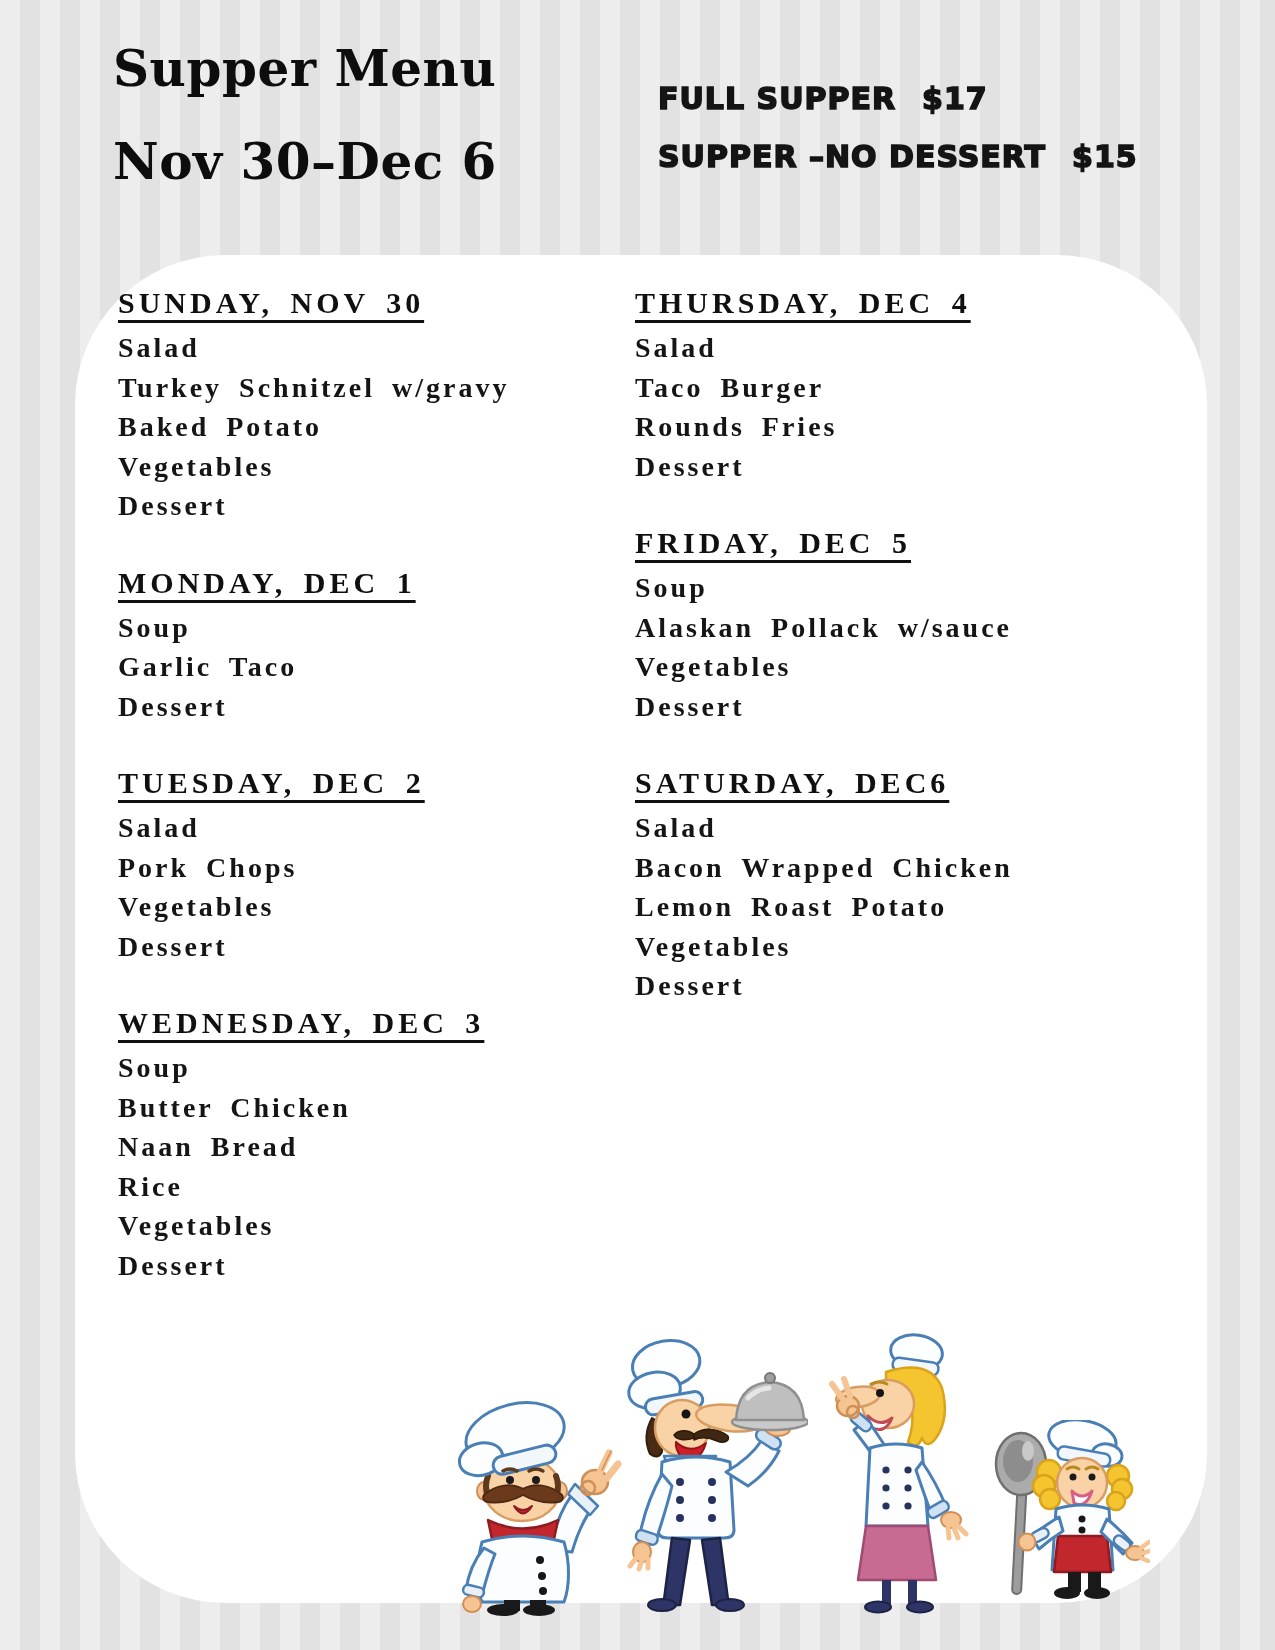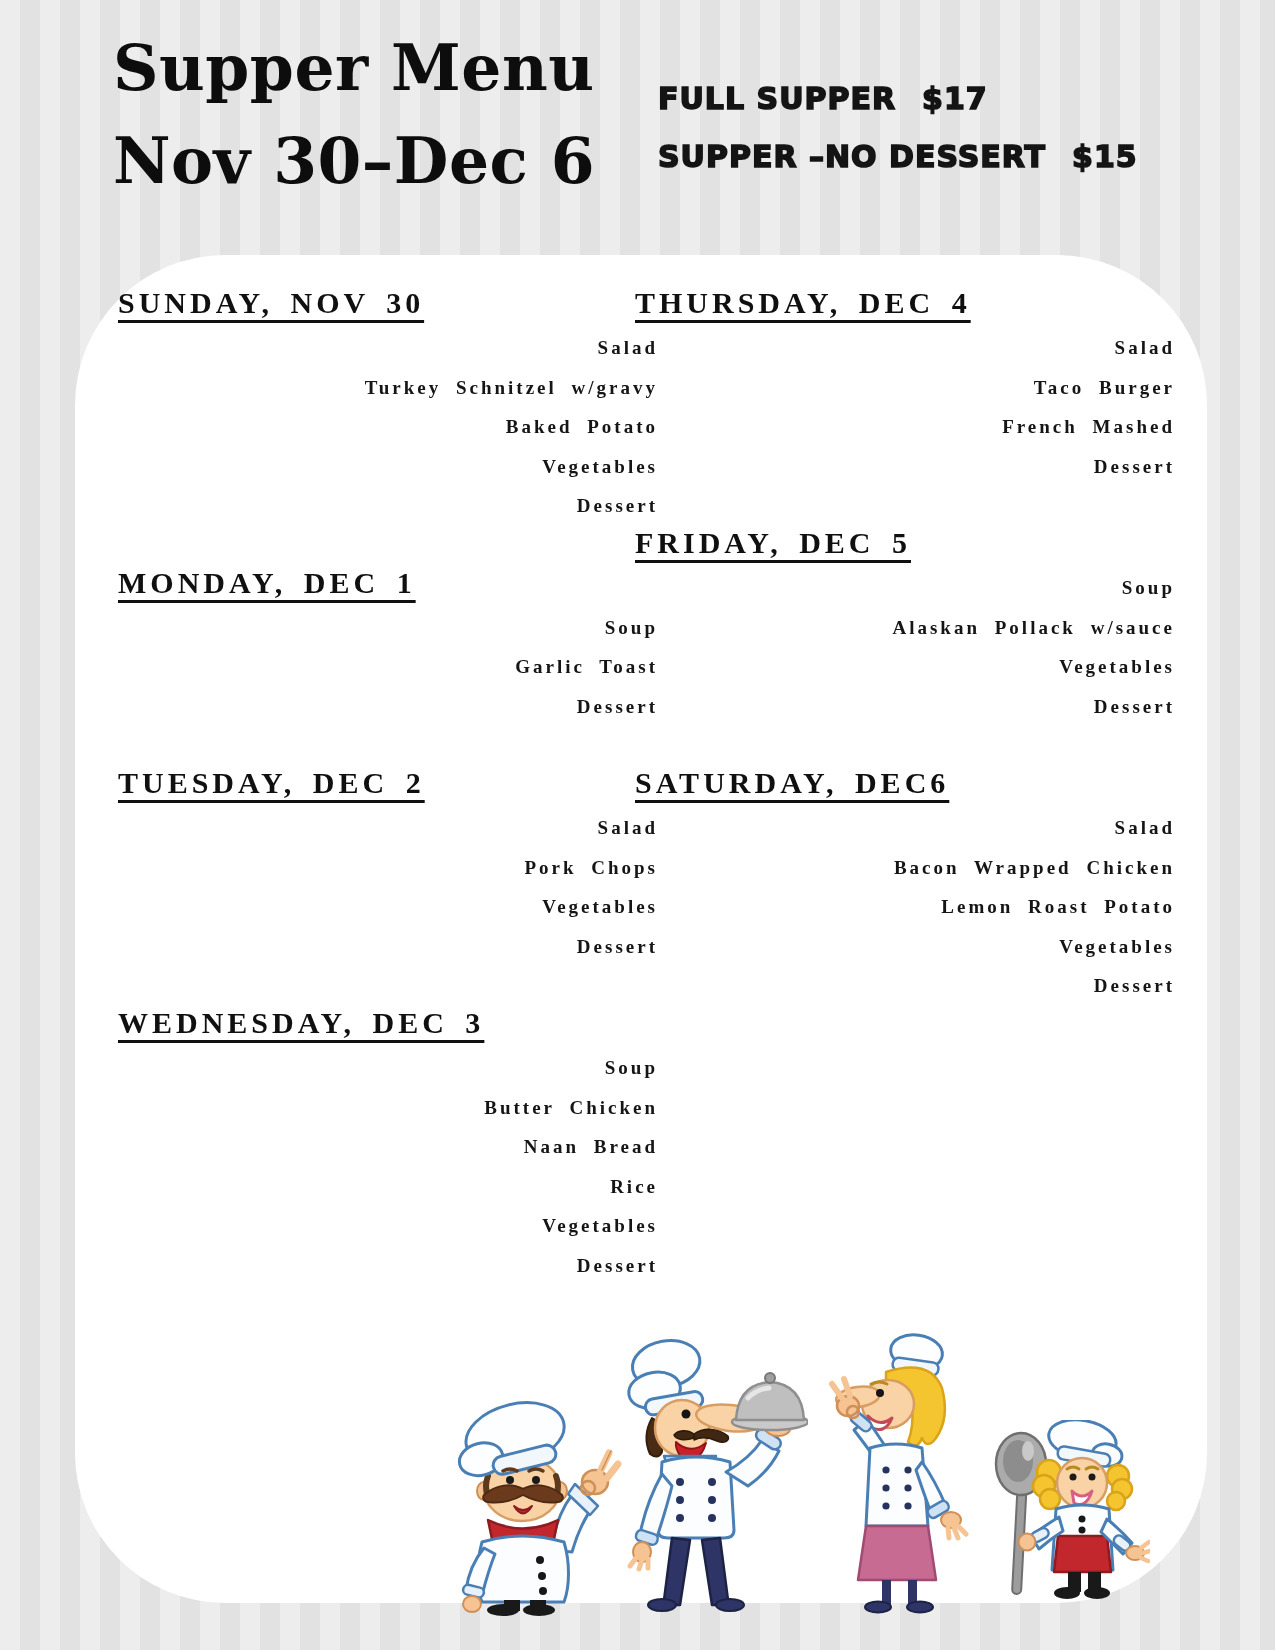--- a/index.html
+++ b/index.html
@@ -7,43 +7,43 @@
     width:1275px;height:1650px;position:relative;overflow:hidden;
     background:repeating-linear-gradient(90deg,#ededed 0 20px,#e2e2e2 20px 40px);
     font-family:"Liberation Serif",serif;color:#111;
   }
   .card{
     position:absolute;left:75px;top:255px;width:1132px;height:1348px;
     background:#ffffff;border-radius:150px;
   }
   .title{
     position:absolute;left:113px;top:22px;
-    font-family:"DejaVu Serif",serif;font-weight:bold;font-size:63px;
+    font-family:"DejaVu Serif",serif;font-weight:bold;font-size:50px;
     line-height:93px;color:#0d0d0d;letter-spacing:0.5px;white-space:nowrap;
   }
   .prices{
     position:absolute;left:658px;top:70px;
     font-family:"DejaVu Sans",sans-serif;font-weight:bold;font-size:30px;
     line-height:58px;color:#141414;letter-spacing:1px;
     -webkit-text-stroke:1.6px #141414;white-space:nowrap;
   }
   .price-line .amount{margin-left:26px;}
   .menu-col{position:absolute;top:286px;width:540px;}
   .menu-col.left{left:118px;}
   .menu-col.right{left:635px;}
   .menu-section{margin:0 0 40px 0;}
   .day{
     margin:0 0 9px 0;font-size:30px;font-weight:bold;line-height:33px;
     letter-spacing:4px;word-spacing:6px;color:#101010;
     text-decoration:underline;text-underline-offset:7px;text-decoration-thickness:2.5px;
     white-space:nowrap;
   }
   .item{
-    font-size:19px;font-weight:bold;line-height:39.5px;
-    letter-spacing:3px;word-spacing:7px;color:#151515;white-space:nowrap;text-align:right;
+    font-size:28px;font-weight:bold;line-height:39.5px;
+    letter-spacing:3px;word-spacing:7px;color:#151515;white-space:nowrap;
   }
   .chef{position:absolute;}
   svg{display:block;}
 </style>
 </head>
 <body>
 
 <div class="card"></div>
 
 <div class="title">
@@ -61,21 +61,21 @@
       <h3 class="day">SUNDAY, NOV 30</h3>
       <div class="item">Salad</div>
       <div class="item">Turkey Schnitzel w/gravy</div>
       <div class="item">Baked Potato</div>
       <div class="item">Vegetables</div>
       <div class="item">Dessert</div>
     </section>
     <section class="menu-section">
       <h3 class="day">MONDAY, DEC 1</h3>
       <div class="item">Soup</div>
-      <div class="item">Garlic Toast</div>
+      <div class="item">Garlic Taco</div>
       <div class="item">Dessert</div>
     </section>
     <section class="menu-section">
       <h3 class="day">TUESDAY, DEC 2</h3>
       <div class="item">Salad</div>
       <div class="item">Pork Chops</div>
       <div class="item">Vegetables</div>
       <div class="item">Dessert</div>
     </section>
     <section class="menu-section">
@@ -86,21 +86,21 @@
       <div class="item">Rice</div>
       <div class="item">Vegetables</div>
       <div class="item">Dessert</div>
     </section>
   </div>
 <div class="menu-col right">
     <section class="menu-section">
       <h3 class="day">THURSDAY, DEC 4</h3>
       <div class="item">Salad</div>
       <div class="item">Taco Burger</div>
-      <div class="item">French Mashed</div>
+      <div class="item">Rounds Fries</div>
       <div class="item">Dessert</div>
     </section>
     <section class="menu-section">
       <h3 class="day">FRIDAY, DEC 5</h3>
       <div class="item">Soup</div>
       <div class="item">Alaskan Pollack w/sauce</div>
       <div class="item">Vegetables</div>
       <div class="item">Dessert</div>
     </section>
     <section class="menu-section">

